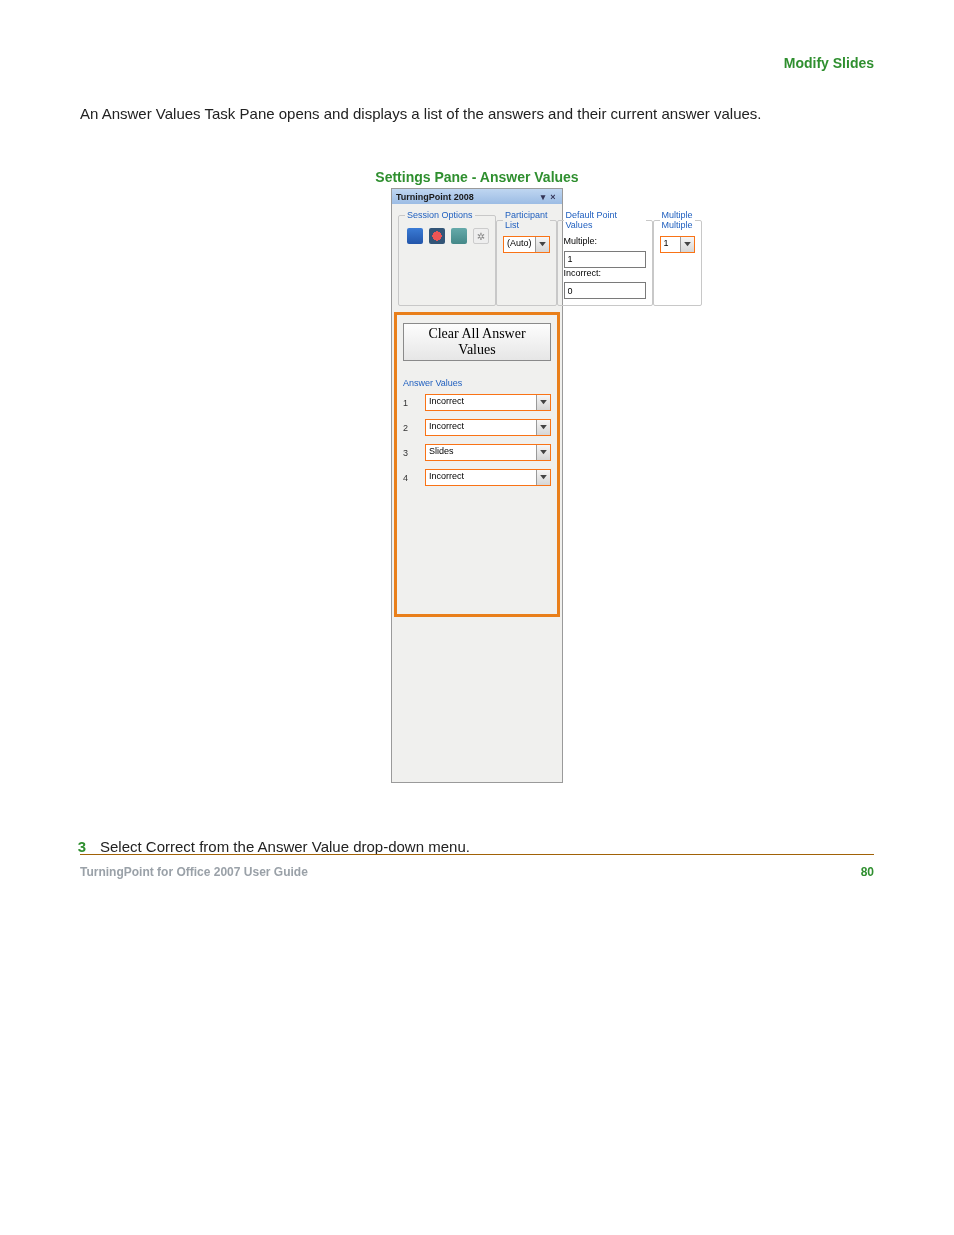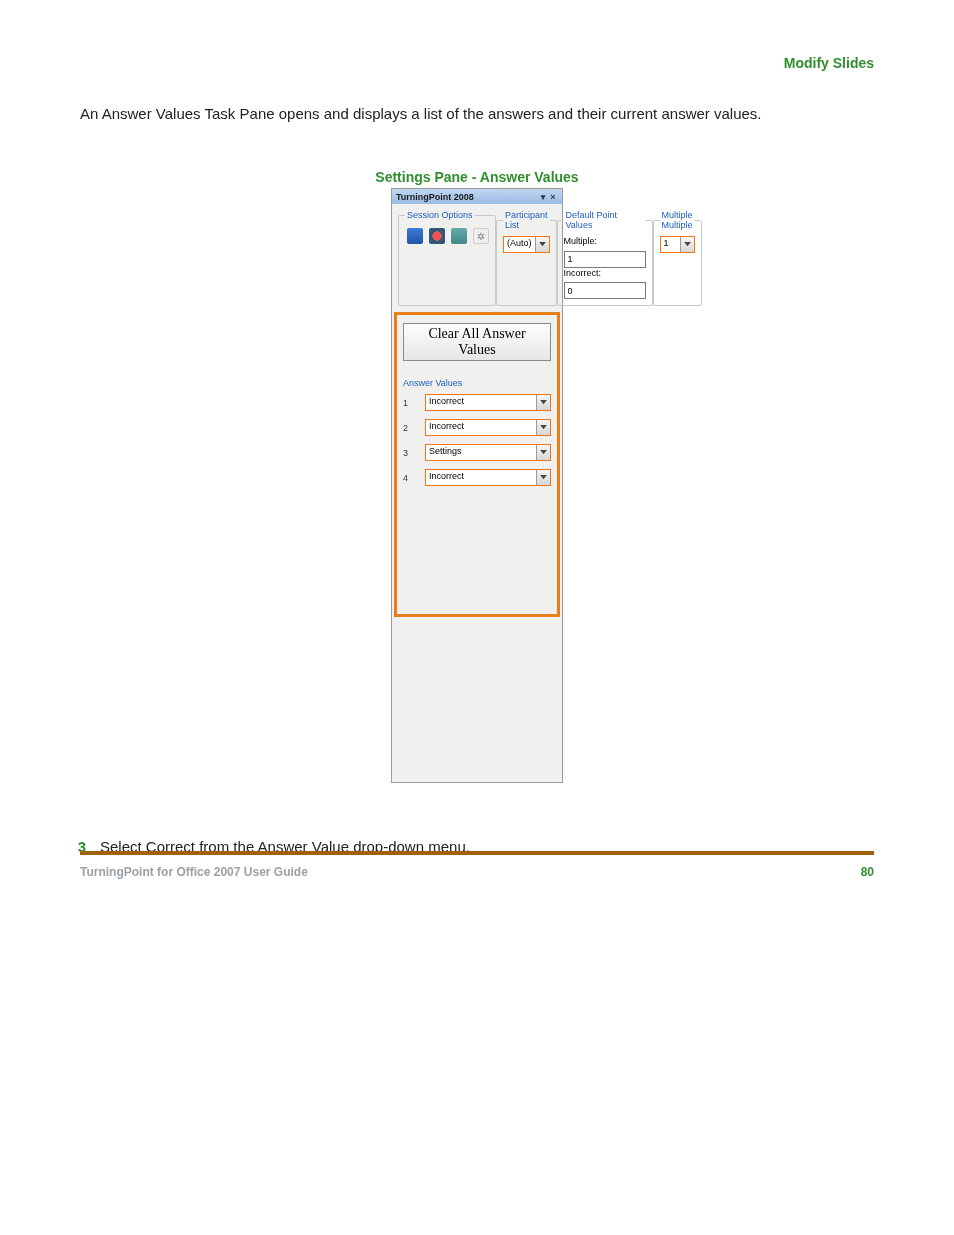--- a/index.html
+++ b/index.html
@@ -36,21 +36,21 @@
   .clear-btn { display: block; margin: 0 auto 15px auto; background: linear-gradient(#fdfdfd,#e6e6e6); border: 1px solid #8a8a8a; font-size: 14px; padding: 2px 8px; color: #000; font-family: Liberation Serif, serif; }
   .answer-values-legend { font-size: 9px; color: #1f5fbf; padding: 2px 0 6px 0; }
   .av-row { display: flex; align-items: center; gap: 10px; margin-bottom: 8px; }
   .av-num { width: 12px; font-size: 9px; color: #333; }
   .av-row .combo { flex: 1; }
 
   .step-row { display: flex; margin-top: 55px; }
   .step-num { width: 30px; text-align: right; font-weight: 700; color: #2f8f2f; font-size: 15px; padding-right: 14px; margin-left: -10px; }
   .step-text { font-size: 15px; color: #222; }
 
-  .footer { position: absolute; bottom: 40px; left: 80px; right: 80px; border-top: 4px solid #a16207; padding-top: 10px; display: flex; justify-content: space-between; font-size: 12px; font-weight: 700; color: #9aa1a8; }
+  .footer { position: absolute; bottom: 40px; left: 80px; right: 80px; border-top: 1px solid #a16207; padding-top: 10px; display: flex; justify-content: space-between; font-size: 12px; font-weight: 700; color: #9aa1a8; }
   .footer .pg { color: #2f8f2f; }
 </style>
 </head>
 <body>
 
 <div class="page">
 
   <div class="header-right">Modify Slides</div>
 
   <p class="body-text">An Answer Values Task Pane opens and displays a list of the answers and their current answer values.</p>
@@ -135,21 +135,21 @@
               <svg viewBox="0 0 8 6">
                 <path d="M0 0 L8 0 L4 5 Z" fill="#444"></path>
               </svg>
             </div>
         </div>
       </div>
 
       <div class="av-row">
         <span class="av-num">3</span>
         <div class="combo">
-          <div class="combo-text">Settings</div>
+          <div class="combo-text">Slides</div>
           <div class="combo-btn">
               <svg viewBox="0 0 8 6">
                 <path d="M0 0 L8 0 L4 5 Z" fill="#444"></path>
               </svg>
             </div>
         </div>
       </div>
 
       <div class="av-row">
         <span class="av-num">4</span>

